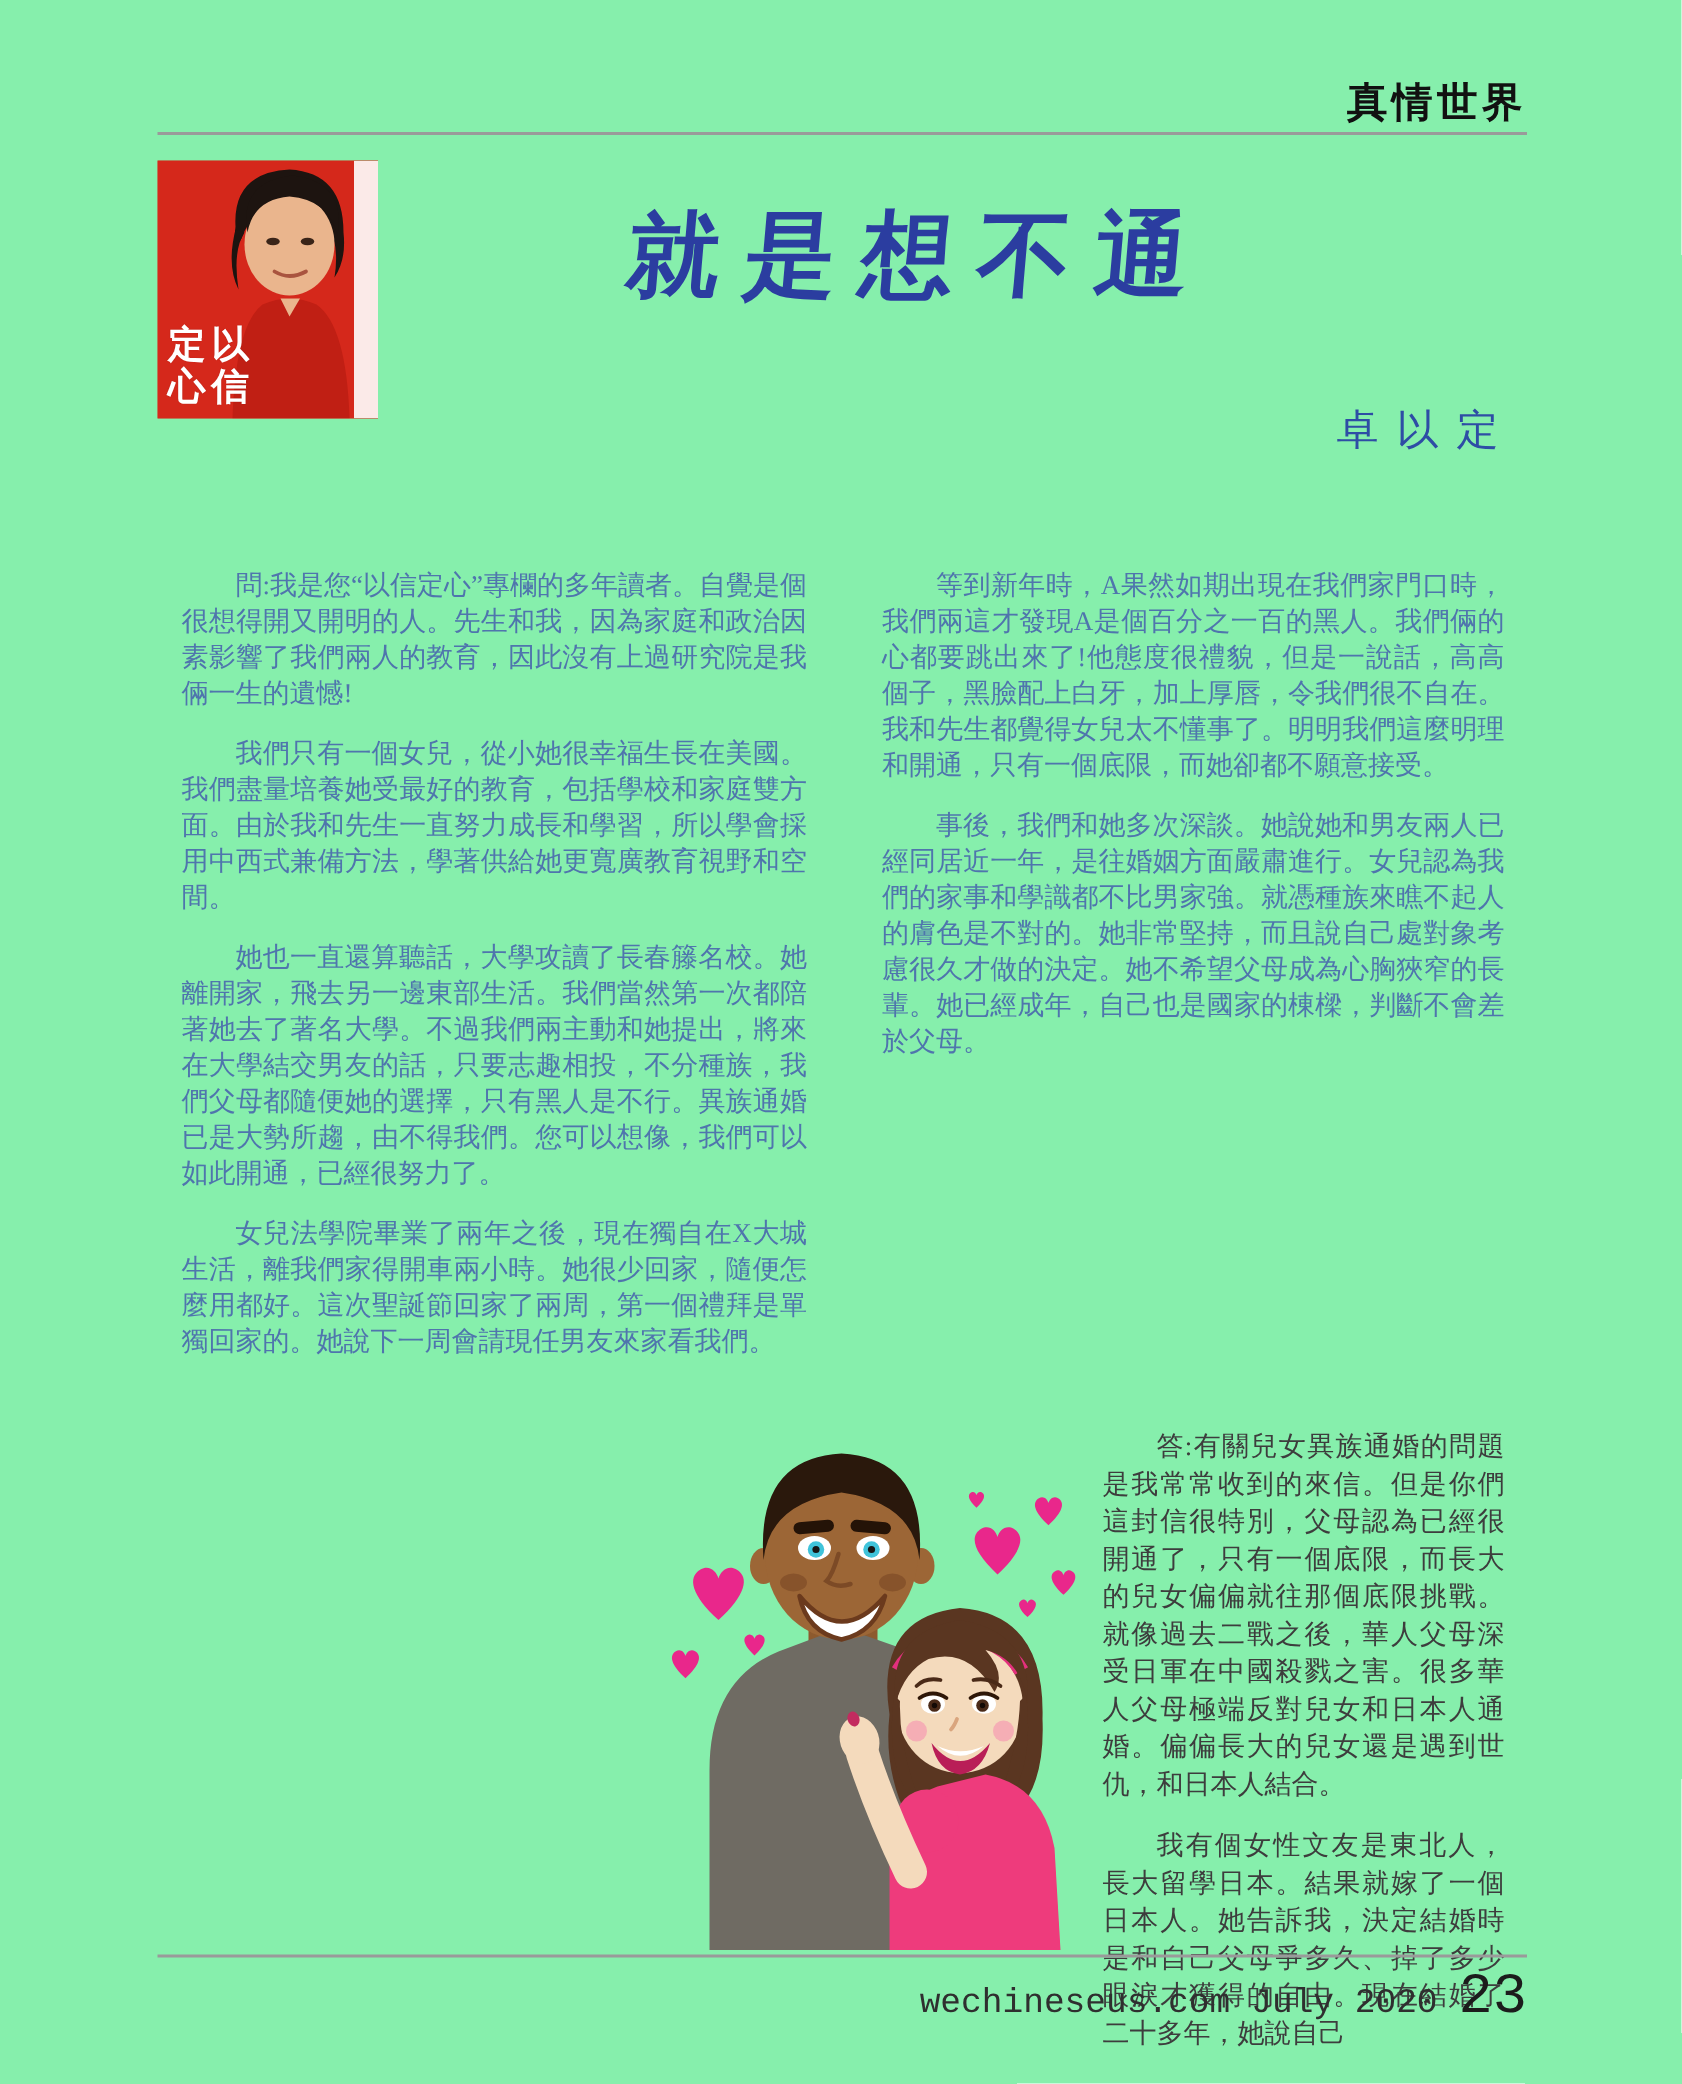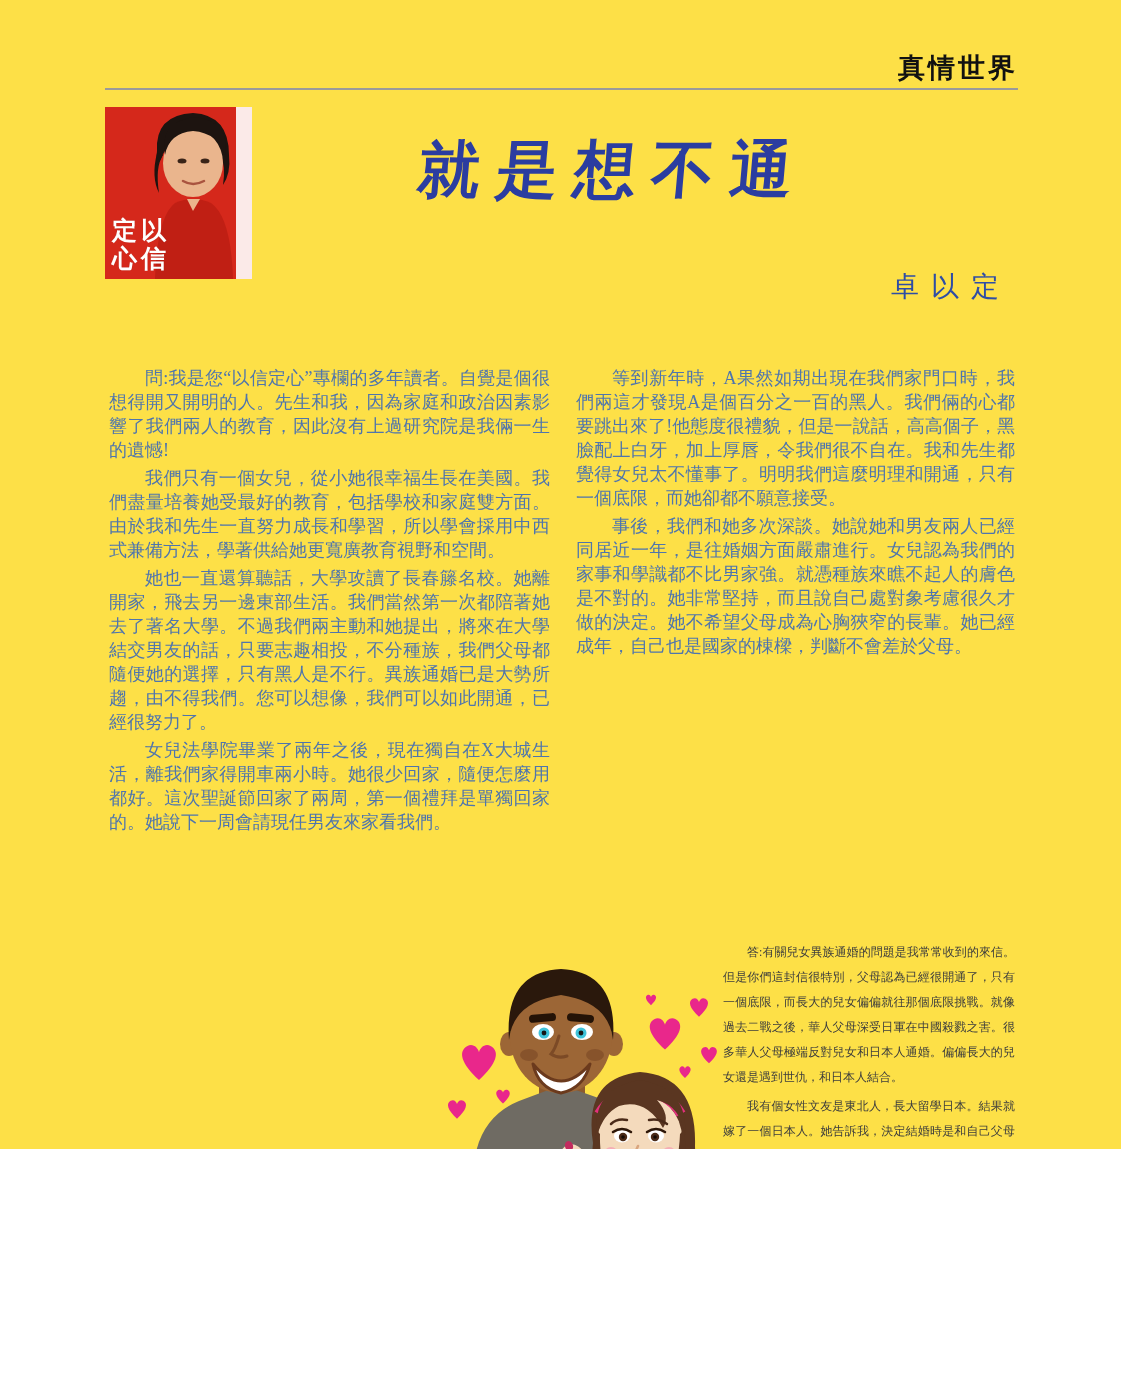--- a/index.html
+++ b/index.html
@@ -1,19 +1,19 @@
 <!DOCTYPE html>
 <html><head>
 <meta charset="utf-8">
 <style>
   html,body{margin:0;padding:0;background:#ffffff;}
   .page{
     position:relative;
-    width:1121px;height:1149px;
-    background:#fde047;
+    width:1121px;height:1389px;
+    background:#86efac;
     font-family:"Liberation Serif", serif;
     overflow:hidden;
   }
   
   .section-header{
     position:absolute;right:103px;top:50px;
     font-size:27px;font-weight:bold;color:#111;
     letter-spacing:3px;
   }
   .rule-top{
@@ -37,23 +37,23 @@
     font-size:62px;font-weight:900;color:#2b3da0;
     letter-spacing:16px;transform:skewX(-5deg);
     white-space:nowrap;
   }
   .author-name{
     position:absolute;right:110px;top:268px;
     font-size:28px;color:#2e4da5;letter-spacing:12px;
   }
   
   .textblock{position:absolute;text-align:justify;}
-  .textblock p{margin:4px;text-indent:2em;}
+  .textblock p{margin:16px;text-indent:2em;}
   .q{color:#4f75ad;font-size:18px;line-height:24px;}
-  .a{color:#3d3d3d;font-size:12px;line-height:25px;}
+  .a{color:#3d3d3d;font-size:18px;line-height:25px;}
   .block-a{left:105px;top:362px;width:449px;}
   .block-b{left:105px;top:963px;width:338px;}
   .block-c{left:572px;top:362px;width:447px;}
   .block-d{left:719px;top:936px;width:300px;}
   
   .illustration{position:absolute;left:443px;top:948px;width:280px;height:352px;}
   
   .rule-bottom{
     position:absolute;left:105px;top:1303px;width:913px;height:2px;background:#9a9a9a;
   }

